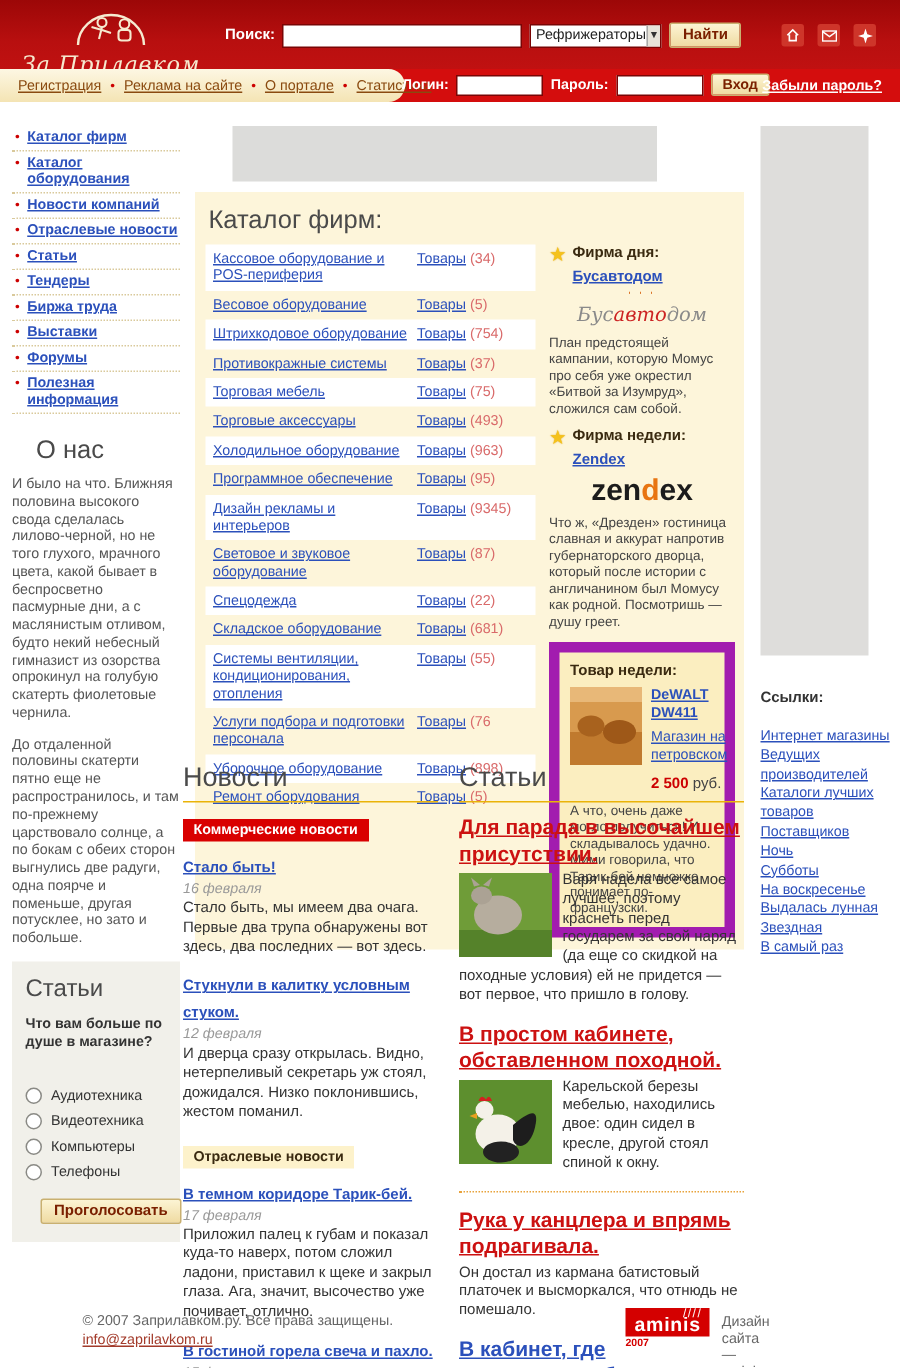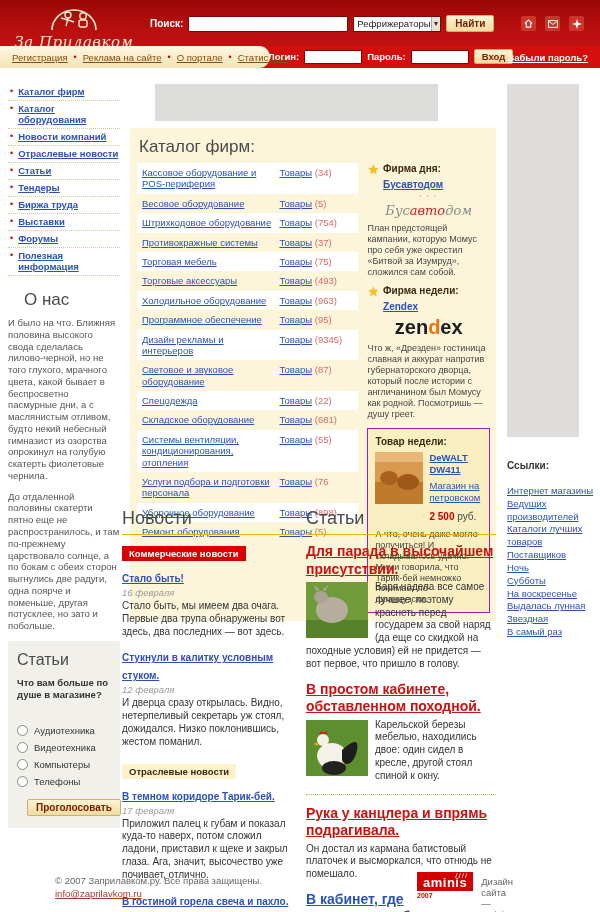--- a/index.html
+++ b/index.html
@@ -109,21 +109,21 @@
   .feat-link { font-size:10px; font-weight:bold; color:#2b50bb; text-decoration:underline; }
   .feat-text { font-size:9px; line-height:1.22; color:#444; margin:3px 0 7px 0; }
   .logo-bus { text-align:center; margin:3px 0 4px 0; position:relative; }
   .logo-bus .bus-text { font-family:"DejaVu Serif", serif; font-style:italic; font-size:13px; color:#8a8a8a; }
   .logo-bus .bus-red { color:#cc2222; }
   .logo-bus .rays { color:#d86a1a; font-size:7px; letter-spacing:2px; display:block; line-height:6px; }
   .logo-zendex { text-align:center; font-size:20px; font-weight:bold; color:#1c1c1c; letter-spacing:0; margin:2px 0 4px 0; }
   .logo-zendex .zd { color:#e87511; }
 
   .product-box {
-    border:1px solid #a21caf; background:#fbeec0; padding:7px; margin-top:8px;
+    border:7px solid #a21caf; background:#fbeec0; padding:7px; margin-top:8px;
   }
   .product-title { font-size:10px; font-weight:bold; color:#3a2a10; margin-bottom:5px; }
   .product-row { display:flex; gap:6px; }
   .product-photo { width:48px; height:52px; flex:0 0 auto; }
   .product-links { font-size:9.5px; line-height:1.25; }
   .product-links a { color:#2b50bb; font-weight:bold; text-decoration:underline; display:inline-block; margin-bottom:5px; }
   .product-links a.shop { font-weight:normal; }
   .price { font-size:10px; margin-top:2px; }
   .price .val { color:#cc0000; font-weight:bold; }
   .product-text { font-size:9px; line-height:1.22; color:#444; margin-top:5px; }

